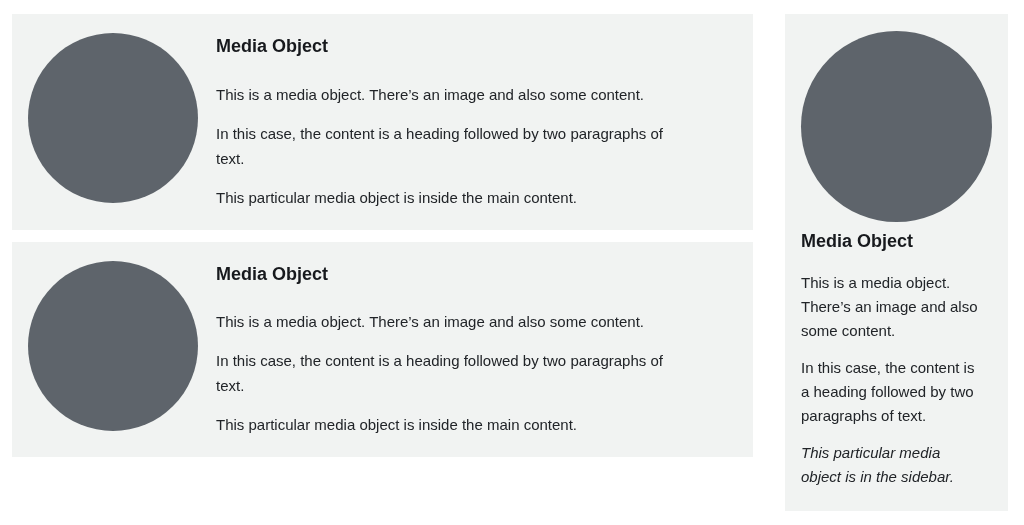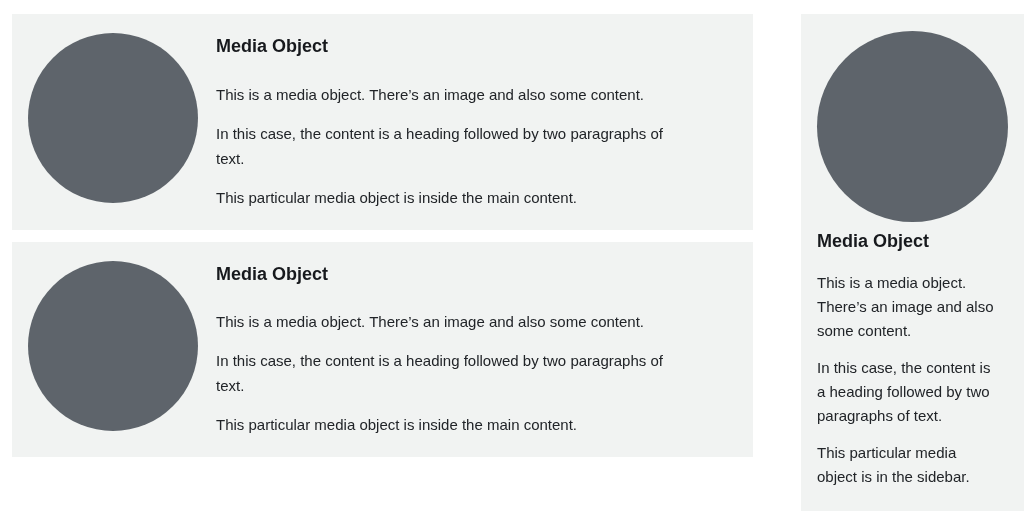--- a/index.html
+++ b/index.html
@@ -9,21 +9,21 @@
     height: 525px;
     background: var(--page-bg, #ffffff);
     font-family: "Liberation Sans", sans-serif;
     overflow: hidden;
   }
 
   .page {
     display: flex;
     align-items: flex-start;
     padding: 14px 16px 0 12px;
-    gap: 48px;
+    gap: 32px;
     width: 1024px;
   }
 
   
   .main-col {
     flex: 0 0 741px;
     width: 741px;
     display: flex;
     flex-direction: column;
     gap: 12px;
@@ -95,21 +95,21 @@
     color: var(--heading-text, #17191d);
   }
 
   .sidebar-card p {
     font-size: 15px;
     line-height: 24px;
     color: var(--body-text, #212428);
     margin: 0 0 13px 0;
     max-width: 180px;
   }
-  .sidebar-card p:last-child { margin-bottom: 4px; }
+  .sidebar-card p:last-child { margin-bottom: 4px; font-style: italic; }
 </style>
 </head>
 <body>
 
 <div class="page">
 
   <main class="main-col">
 
     <article class="media-card">
       <div class="media-img">

